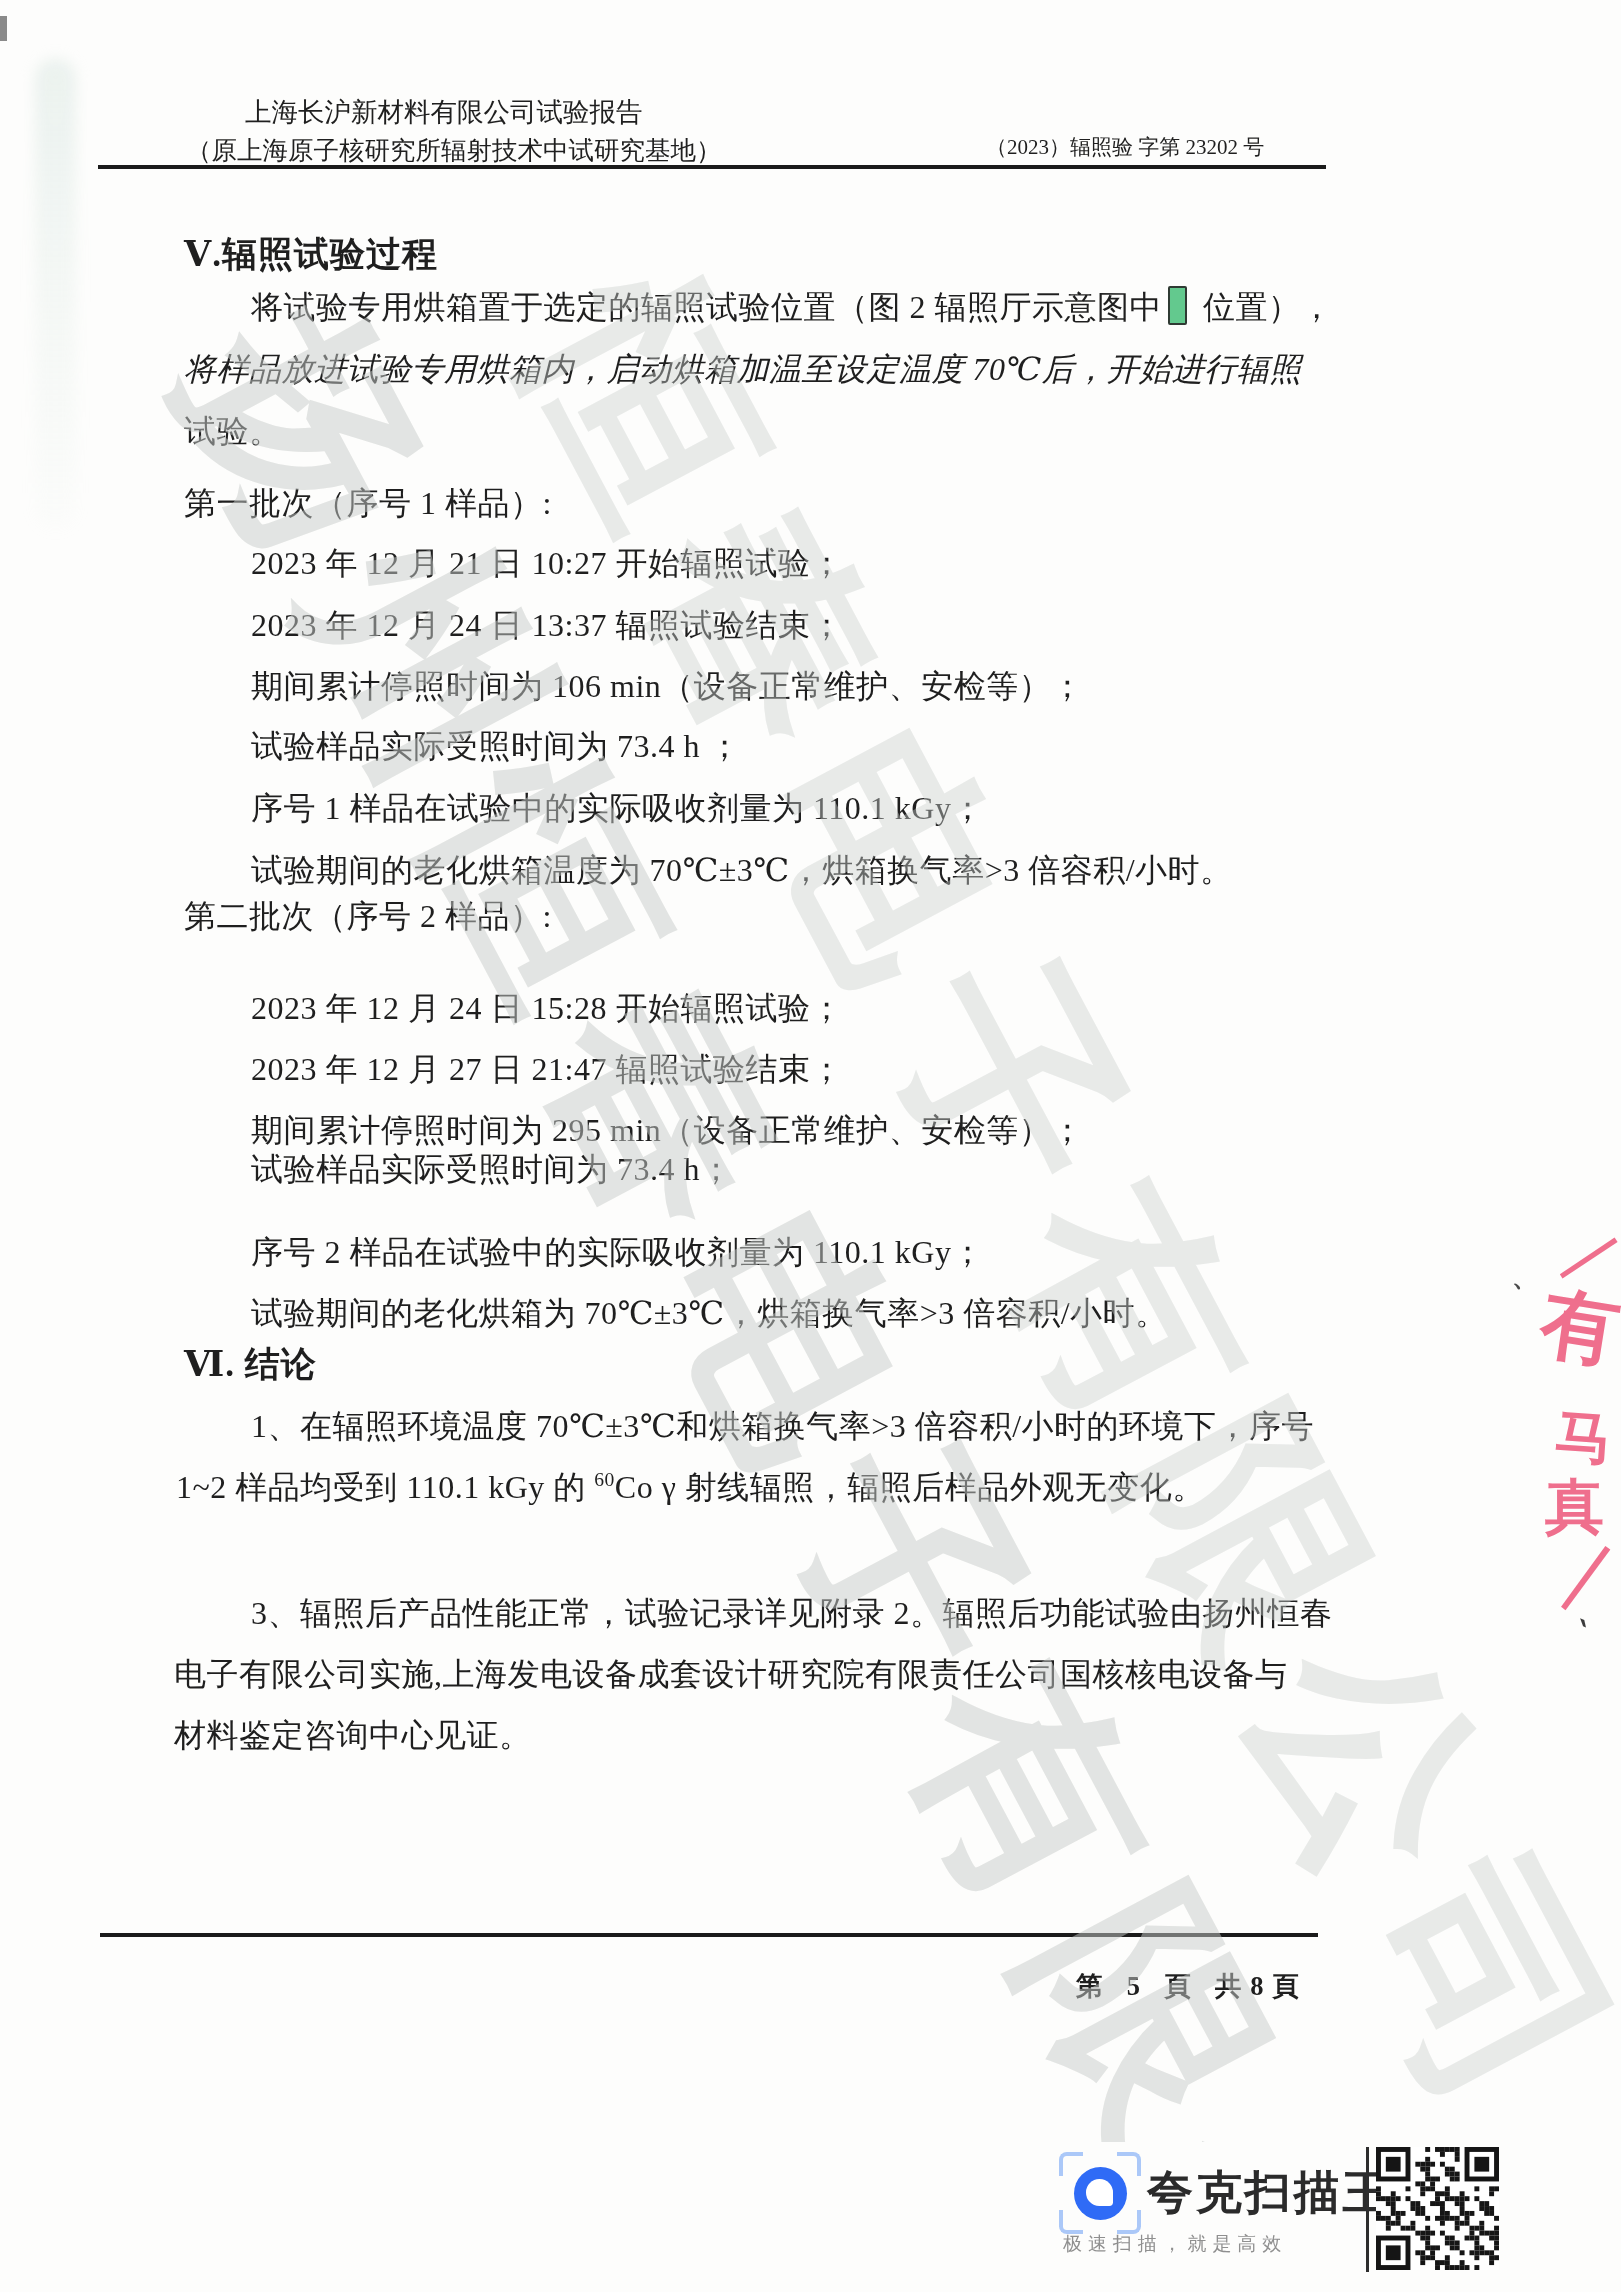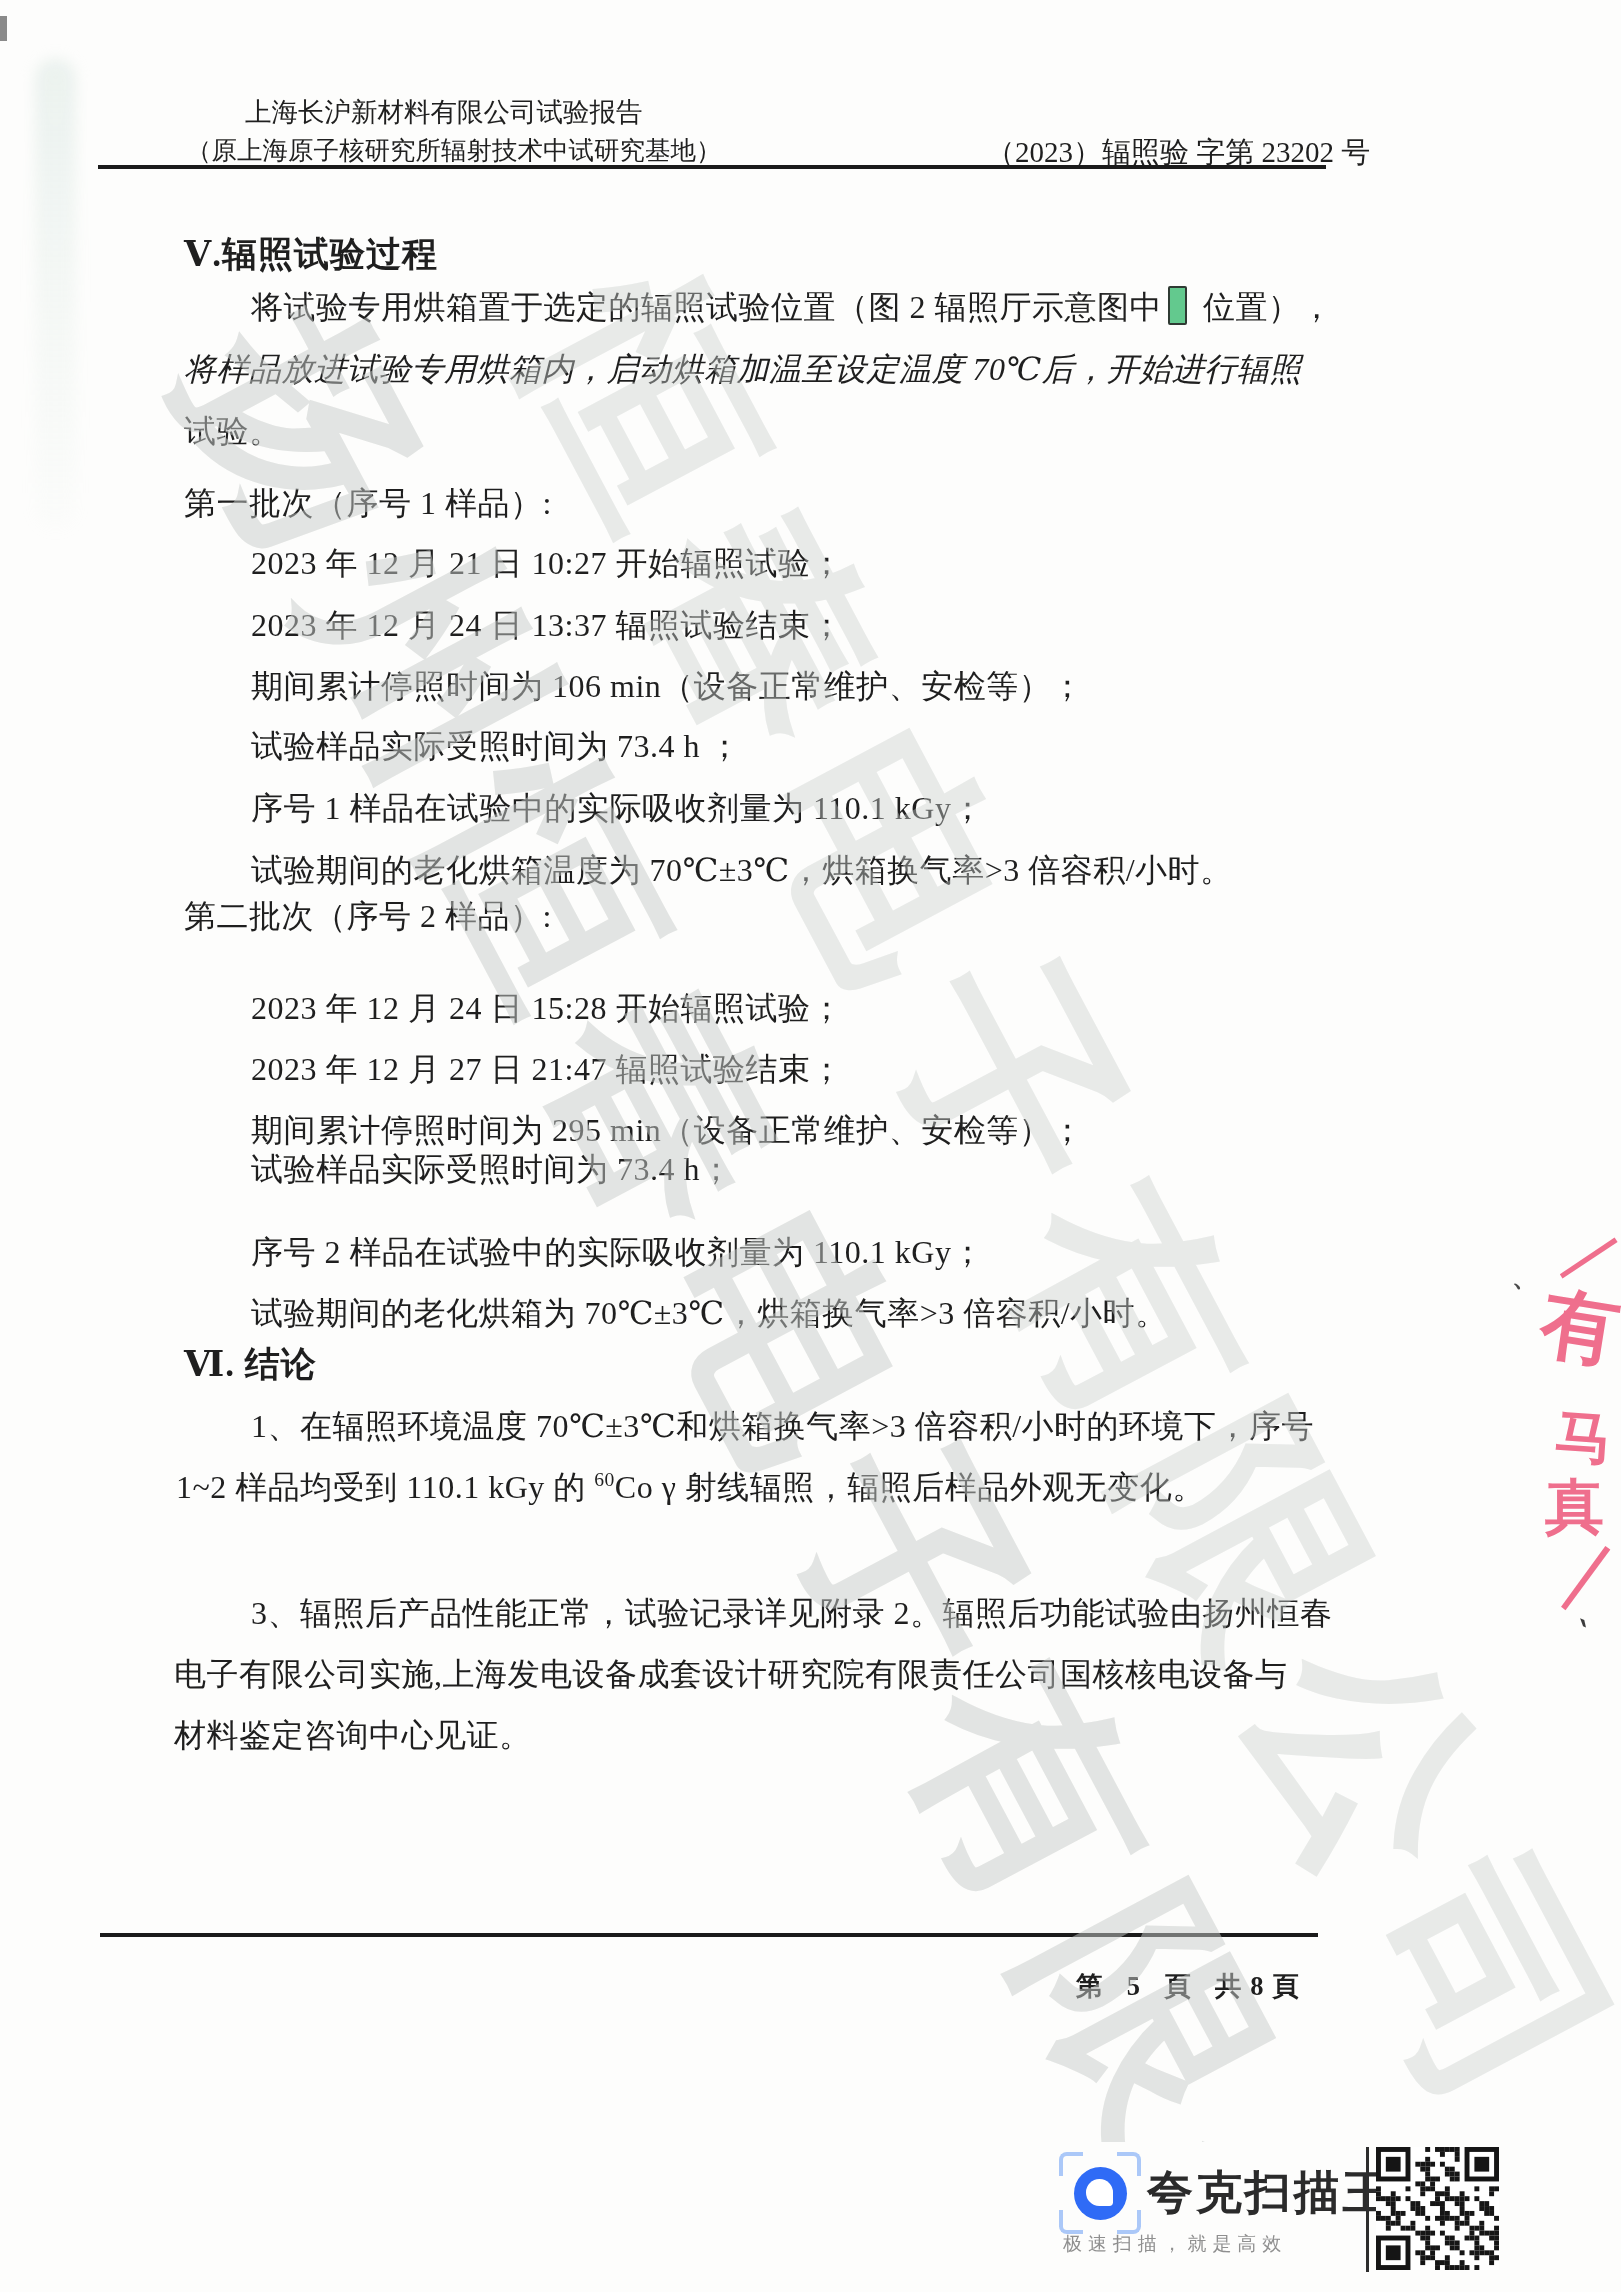--- a/index.html
+++ b/index.html
@@ -44,21 +44,21 @@
 </head>
 <body>
 
 <div class="page">
 
   <div class="corner-sliver"></div>
   <div class="edge-smudge"></div>
 
   <div class="h-line" style="left:245px;top:86px;font-size:26.5px;">上海长沪新材料有限公司试验报告</div>
   <div class="h-line" style="left:186px;top:125px;font-size:25.5px;">（原上海原子核研究所辐射技术中试研究基地）</div>
-  <div class="h-line" style="left:986px;top:125px;font-size:29px;">（2023）辐照验 字第 23202 号</div>
+  <div class="h-line" style="left:986px;top:125px;font-size:21px;">（2023）辐照验 字第 23202 号</div>
   <div class="rule" style="left:98px;top:165px;width:1228px;height:3.9px;"></div>
 
   <div class="l hd" style="left:184px;top:231px;">Ⅴ.辐照试验过程</div>
 
   <div class="l" style="left:251px;top:286px;">
     <span>将试验专用烘箱置于选定的辐照试验位置（图 2 辐照厅示意图中</span><span class="gmark" style="background: rgb(99, 201, 142);"></span><span> 位置），</span>
   </div>
   <div class="l" style="left:184px;top:348px;font-style:italic;">将样品放进试验专用烘箱内，启动烘箱加温至设定温度 70℃后，开始进行辐照</div>
   <div class="l" style="left:184px;top:410px;">试验。</div>
 

